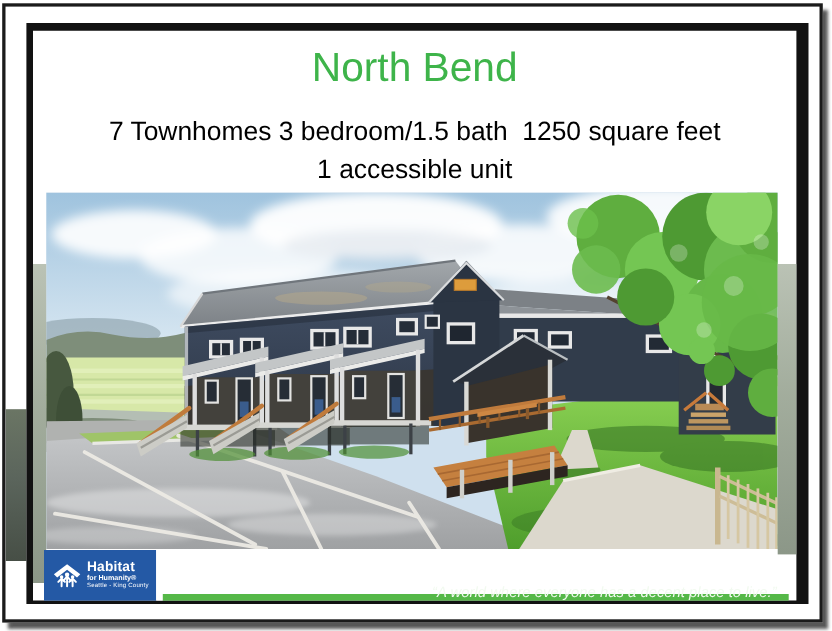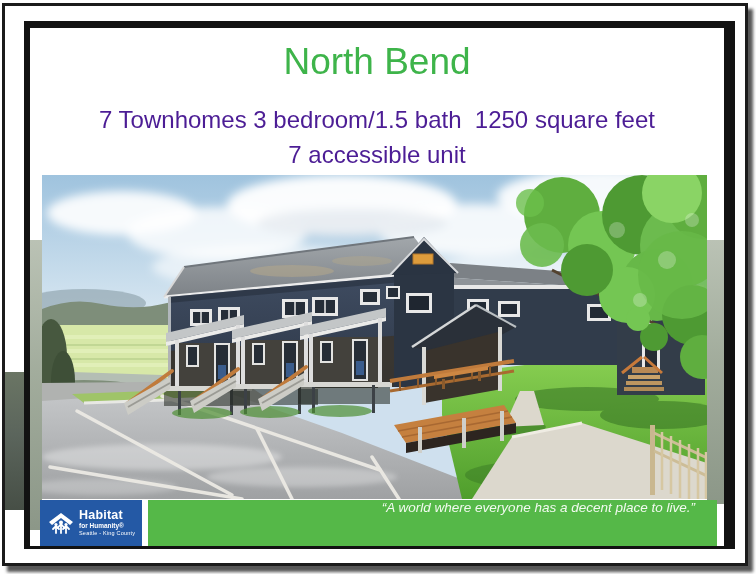--- a/index.html
+++ b/index.html
@@ -26,21 +26,21 @@
     background:#ffffff;border-style:solid;border-color:#121212;
     border-width:7px 11px 3px 6px;  
     box-sizing:content-box;z-index:2;
   }
   .title{
     position:absolute;top:12px;left:0;width:100%;text-align:center;
     font-size:37px;line-height:44px;color:#3eb44a;font-weight:400;
   }
   .subtitle{
     position:absolute;top:74px;left:0;width:100%;text-align:center;
-    font-size:24px;line-height:35px;color:#4c1d95;font-weight:400;
+    font-size:24px;line-height:35px;color:#000000;font-weight:400;
   }
   .subtitle-line{white-space:pre;display:block;}
   .photo{
     position:absolute;left:12px;top:147px;width:665px;height:324px;
     overflow:hidden;background:#cfe0ee;
   }
   .photo svg{display:block;width:665px;height:324px;}
   
   .dim{position:absolute;background:linear-gradient(180deg,#a9b3a2 0%,#8b9884 45%,#6f7d6a 100%);opacity:.8;}
   .dim-left{left:0;top:212px;width:12px;height:290px;}
@@ -50,37 +50,37 @@
   .logo-block{
     width:102px;background:#2459a5;display:flex;align-items:center;
     padding-left:7px;box-sizing:border-box;
   }
   .logo-text{margin-left:4px;color:#ffffff;line-height:1;}
   .logo-name{font-size:12.5px;font-weight:bold;letter-spacing:.2px;}
   .logo-sub{font-size:6.5px;font-weight:bold;margin-top:1px;}
   .logo-region{font-size:5.5px;margin-top:2px;letter-spacing:.2px;}
   .bar-gap{width:6px;background:#ffffff;}
   .quote-bar{
-    flex:1;background:#55b848;display:flex;align-items:flex-start;
-    justify-content:flex-end;padding-right:22px;
+    flex:1;background:#55b848;display:flex;align-items:flex-end;
+    justify-content:flex-end;padding-right:11px;margin-top:40px;
   }
   .quote{font-style:italic;font-size:13.5px;color:#f2faf0;}
 </style>
 </head>
 <body>
 
 <div class="frame">
   <div class="outer-dim"></div>
 
   <div class="slide">
     <div class="title">North Bend</div>
 
     <div class="subtitle">
       <span class="subtitle-line">7 Townhomes 3 bedroom/1.5 bath  1250 square feet</span>
-      <span class="subtitle-line">7 accessible unit</span>
+      <span class="subtitle-line">1 accessible unit</span>
     </div>
 
     <div class="photo">
       <svg viewBox="0 0 665 324" preserveAspectRatio="none">
         <defs>
           <linearGradient id="sky" x1="0" y1="0" x2="0" y2="1">
             <stop offset="0" stop-color="#9fc3de"></stop>
               <stop offset="1" stop-color="#e8f1f7"></stop>
           </linearGradient>
           <linearGradient id="lawn" x1="0" y1="0" x2="0" y2="1">

